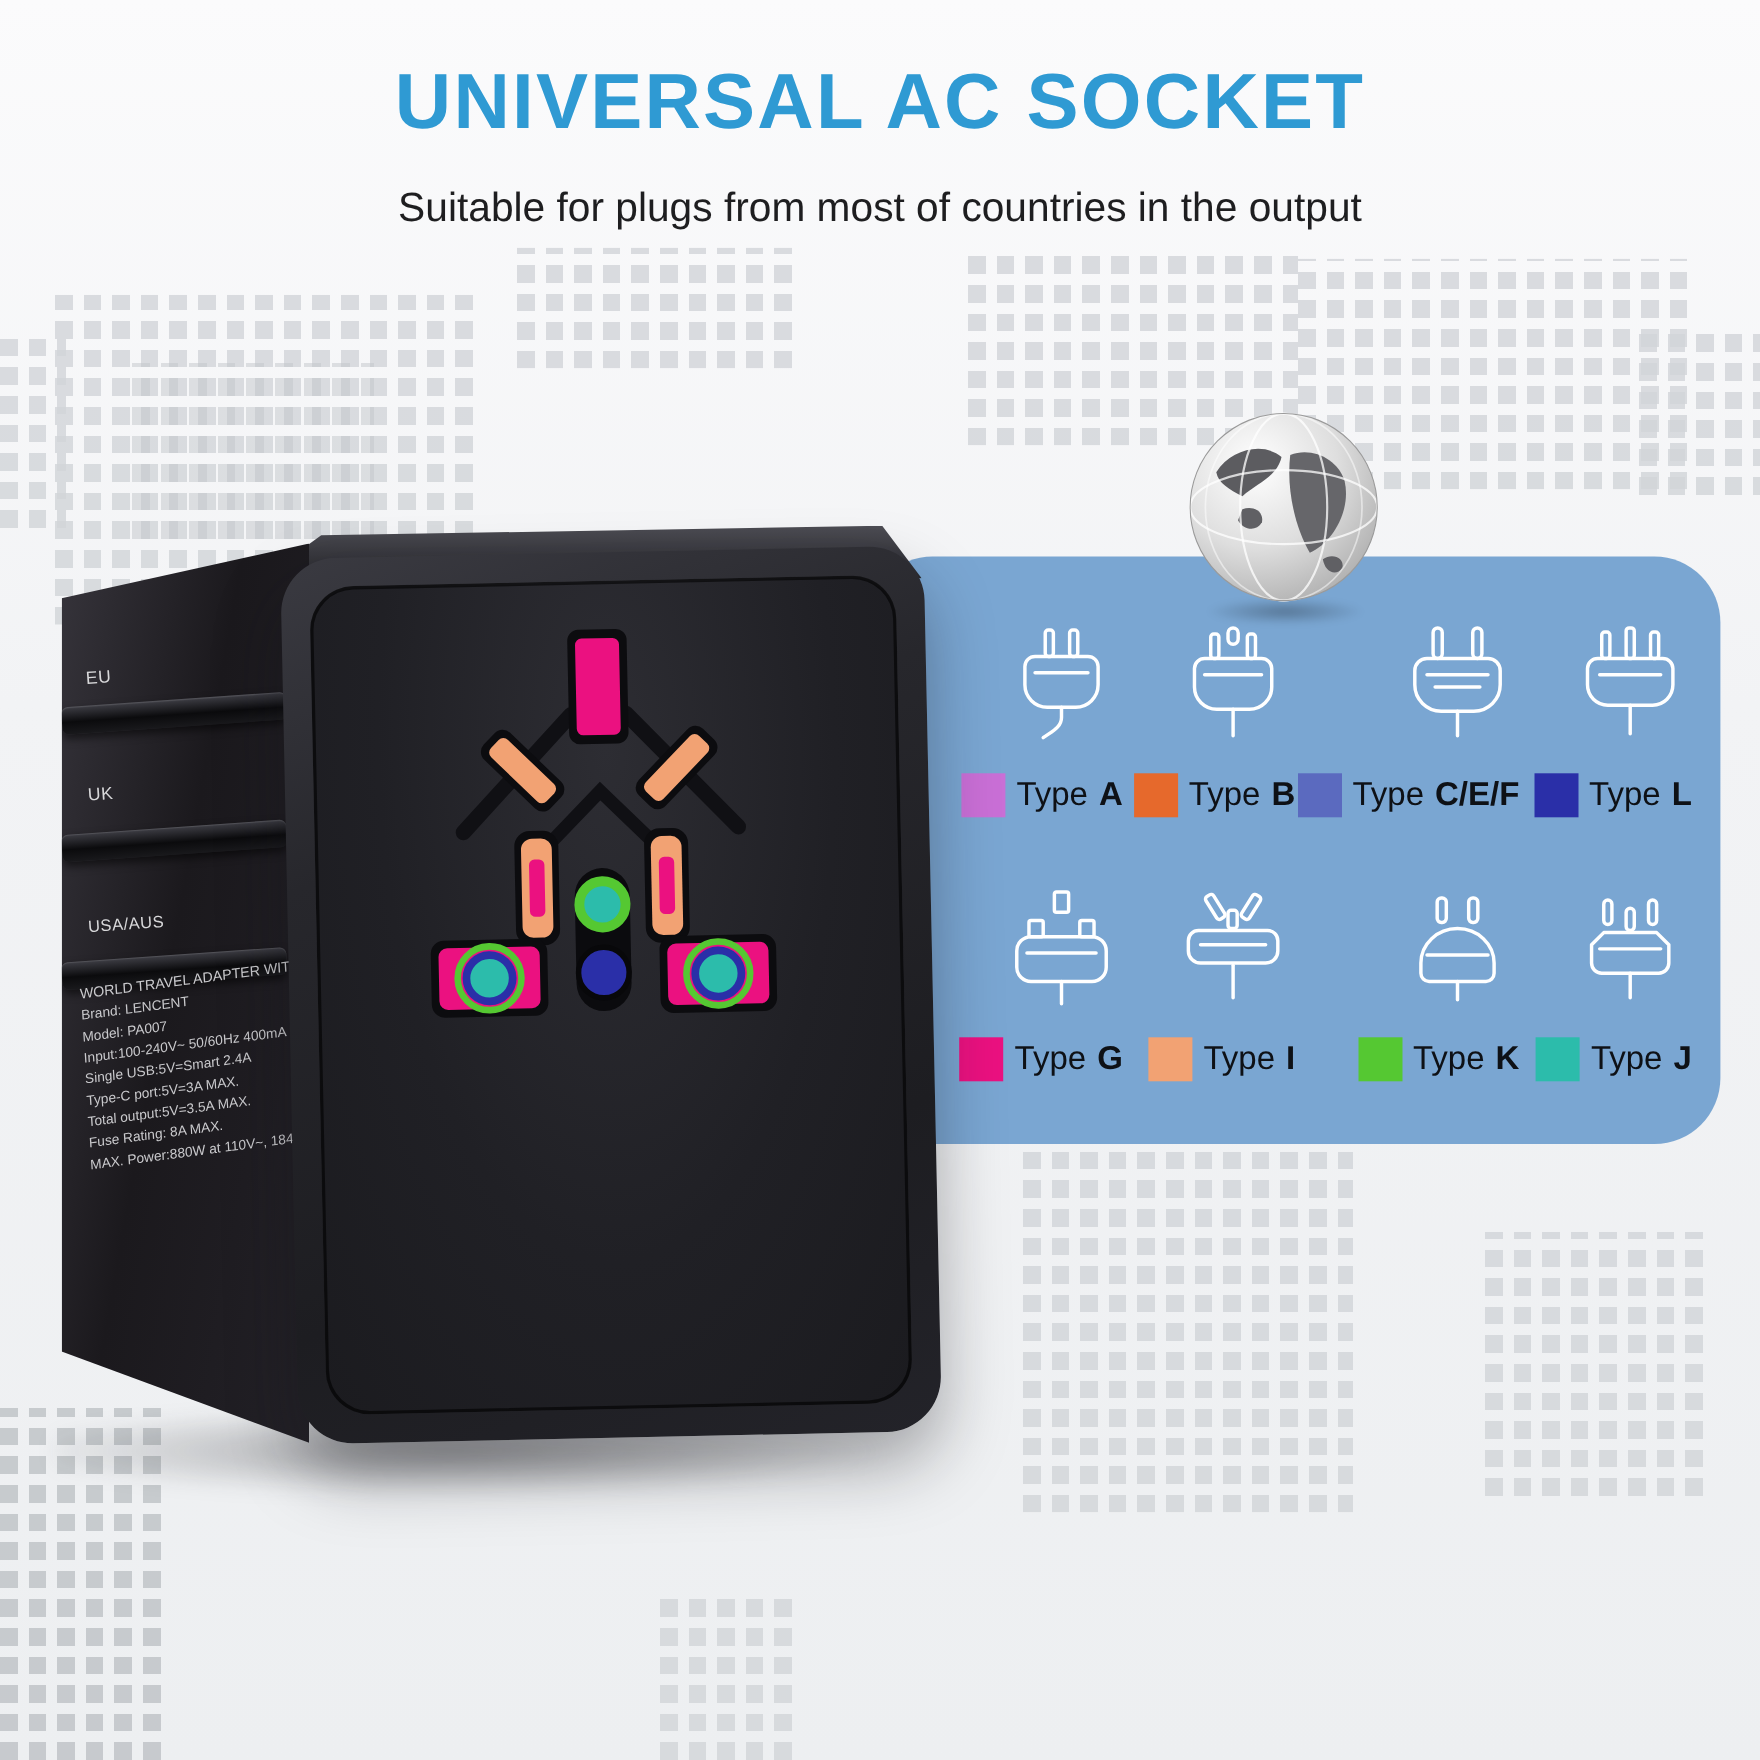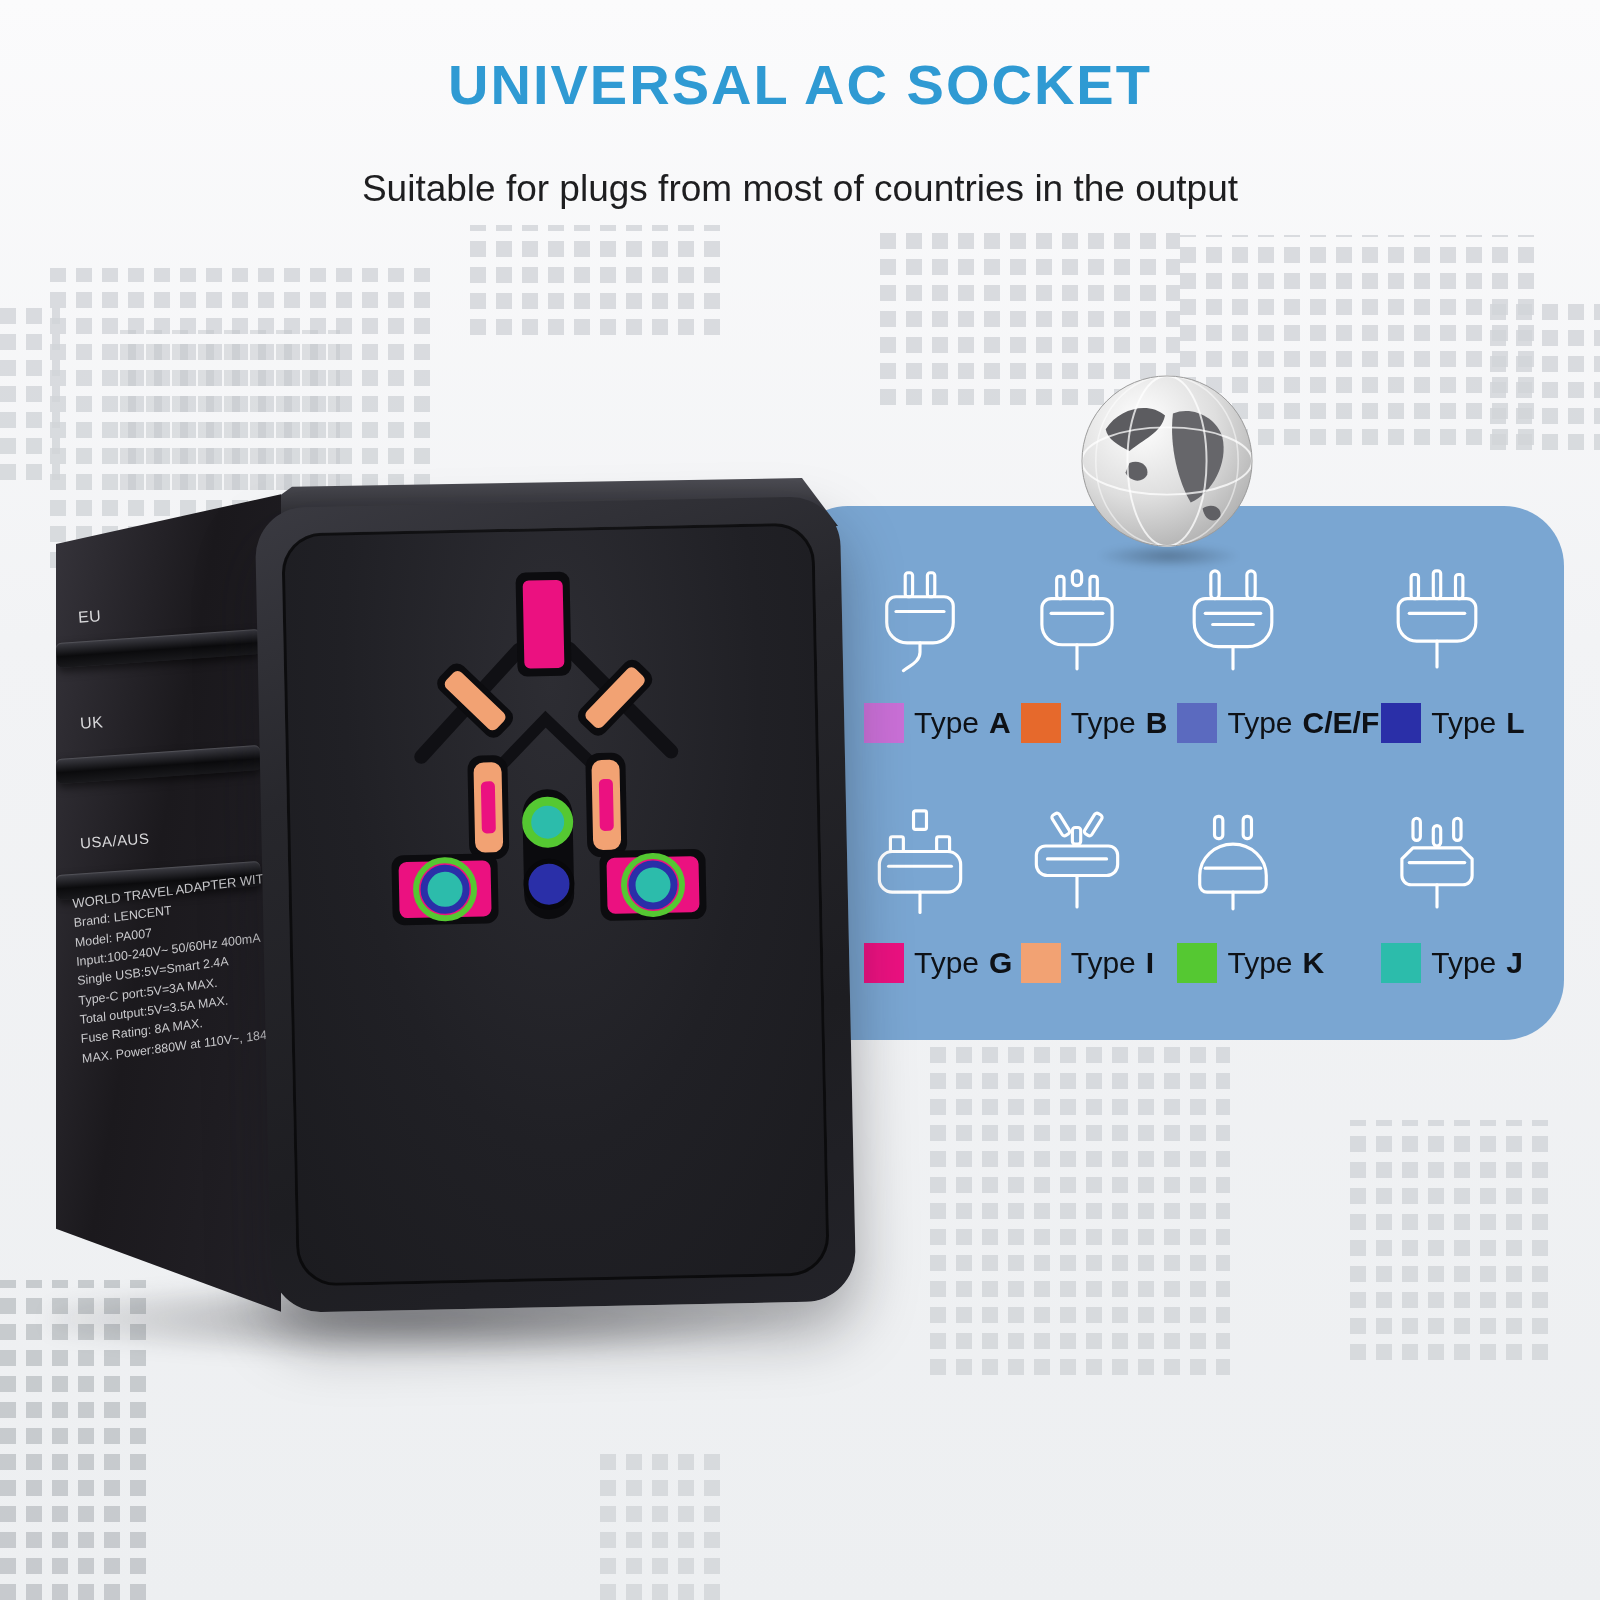--- a/index.html
+++ b/index.html
@@ -13,40 +13,40 @@
     position:absolute;
     background-image:repeating-linear-gradient(90deg,#d2d5d9 0 16px,transparent 16px 26px);
     -webkit-mask-image:repeating-linear-gradient(0deg,#000 0 16px,transparent 16px 26px);
     mask-image:repeating-linear-gradient(0deg,#000 0 16px,transparent 16px 26px);
     opacity:.8;
   }
   .px.dark{background-image:repeating-linear-gradient(90deg,#c3c7cb 0 16px,transparent 16px 26px);opacity:.9;}
   
   .title{
     position:absolute;top:52px;left:0;width:100%;text-align:center;z-index:5;
-    font-size:56px;font-weight:700;letter-spacing:2px;color:var(--title-blue,#2f9ad3);
+    font-size:71px;font-weight:700;letter-spacing:2px;color:var(--title-blue,#2f9ad3);
   }
   .subtitle{
     position:absolute;top:168px;left:0;width:100%;text-align:center;z-index:5;
     font-size:37px;color:#1e1e20;
   }
   
   .globe{position:absolute;left:1078px;top:372px;width:178px;height:178px;z-index:2;}
   .globe-shadow{position:absolute;left:1096px;top:544px;width:145px;height:24px;z-index:2;
     background:radial-gradient(ellipse,rgba(0,0,0,.28),transparent 70%);filter:blur(3px);}
   
   .panel{
     position:absolute;left:788px;top:506px;width:776px;height:534px;z-index:1;
     background:var(--panel-blue,#7aa6d2);border-radius:60px;
   }
   .legend-grid{
     position:absolute;top:30px;right:26px;bottom:24px;left:76px;
     display:grid;grid-template-columns:1fr 1fr 1.3fr 1fr;grid-template-rows:1fr 1fr;
   }
-  .legend-cell{display:flex;flex-direction:column;align-items:flex-start;justify-content:center;gap:12px;}
+  .legend-cell{display:flex;flex-direction:column;align-items:flex-end;justify-content:center;gap:12px;}
   .plug-icon svg{display:block;}
   svg .pg{stroke:#ffffff;stroke-width:3.4;fill:none;stroke-linecap:round;stroke-linejoin:round;}
   .legend-label{display:flex;align-items:center;gap:10px;font-size:30px;color:#0e1116;white-space:nowrap;}
   .legend-label b{font-weight:700;}
   .swatch{width:40px;height:40px;flex:none;}
   
   .adapter{position:absolute;left:48px;top:462px;width:800px;height:900px;z-index:3;}
   .adapter-shadow{position:absolute;left:0;top:812px;width:800px;height:90px;
     background:radial-gradient(ellipse at 45% 50%,rgba(25,25,30,.38),rgba(25,25,30,0) 65%);filter:blur(8px);}
   .adapter-top{position:absolute;left:190px;top:16px;width:600px;height:48px;

